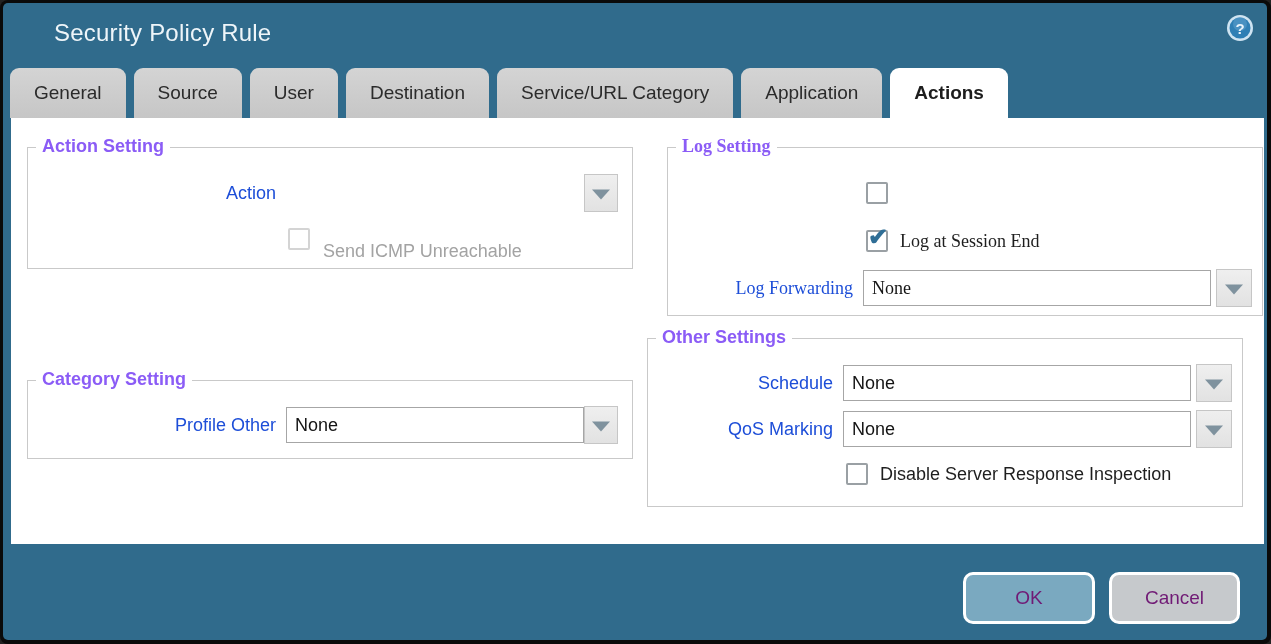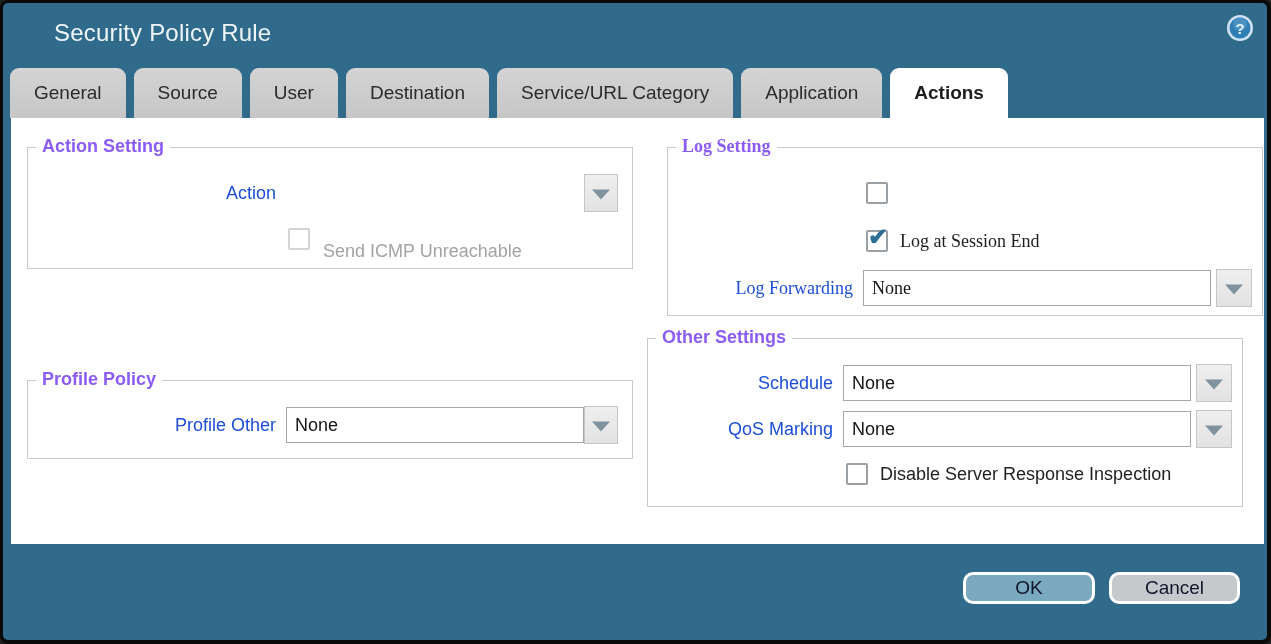--- a/index.html
+++ b/index.html
@@ -85,23 +85,23 @@
   }
   .checkbox.checked .check { display:block; }
   .cb-label {
     position:absolute; font-size:18px; color:#1e1e1e;
     line-height:24px; white-space:nowrap; cursor:pointer;
   }
   .cb-label.disabled { color:#a3a3a3; cursor:default; }
 
   
   .btn {
-    position:absolute; height:32px;
+    position:absolute; height:52px;
     border:3px solid #ffffff; border-radius:10px;
-    font-size:19px; color:#0f172a; font-family:"Liberation Sans", sans-serif;
+    font-size:19px; color:#701a75; font-family:"Liberation Sans", sans-serif;
     cursor:pointer;
   }
   #btn-ok     { left:963px;  top:572px; width:132px; background:#7aa9c0; }
   #btn-cancel { left:1109px; top:572px; width:131px; background:#c6c9cc; }
 </style>
 </head>
 <body>
 
 <div class="screen">
   <div class="dialog-bg"></div>
@@ -148,21 +148,21 @@
       <div class="dd-btn" style="left:556px; top:26px;">
         <span class="tri"></span>
       </div>
       <div class="checkbox disabled" style="left:260px; top:80px;">
         
       </div>
       <div class="cb-label disabled" style="left:295px; top:79px;margin-top:12px;">Send ICMP Unreachable</div>
     </div>
 
     <div class="group" id="group-profile">
-      <span class="group-legend">Profile Policy</span>
+      <span class="group-legend">Category Setting</span>
       <div class="field-label" style="left:0; width:248px; top:26px;">Profile Other</div>
       <div class="dd-input" style="left:258px; top:26px; width:298px;">None</div>
       <div class="dd-btn" style="left:556px; top:25px;">
         <span class="tri"></span>
       </div>
     </div>
 
     <div class="group" id="group-log">
       <span class="group-legend">Log Setting</span>
       <div class="checkbox" style="left:198px; top:34px;">

